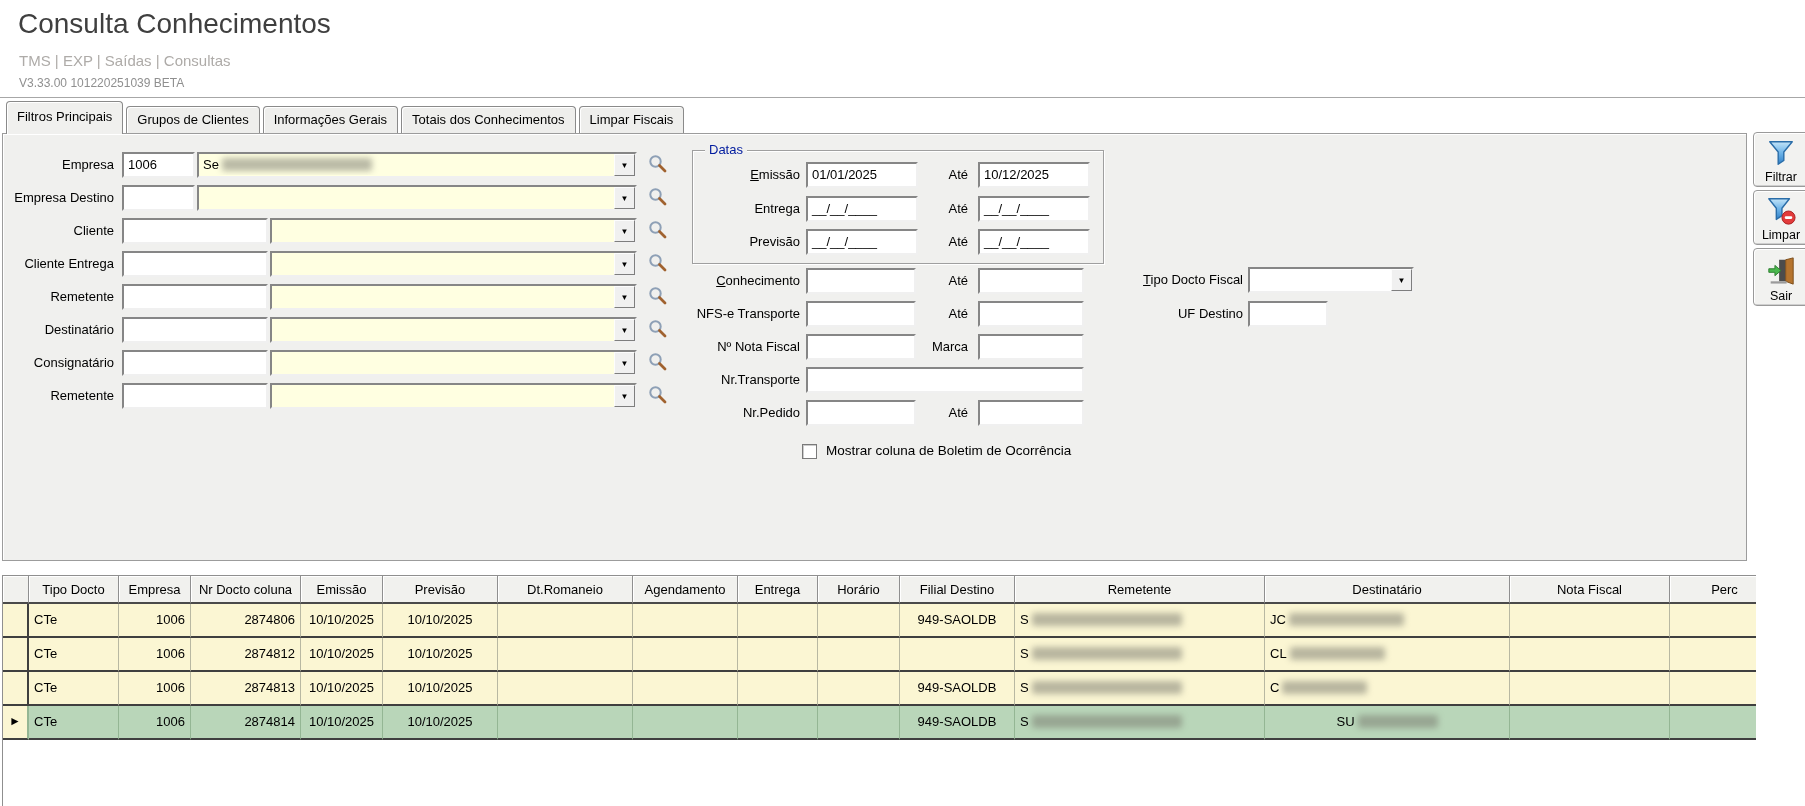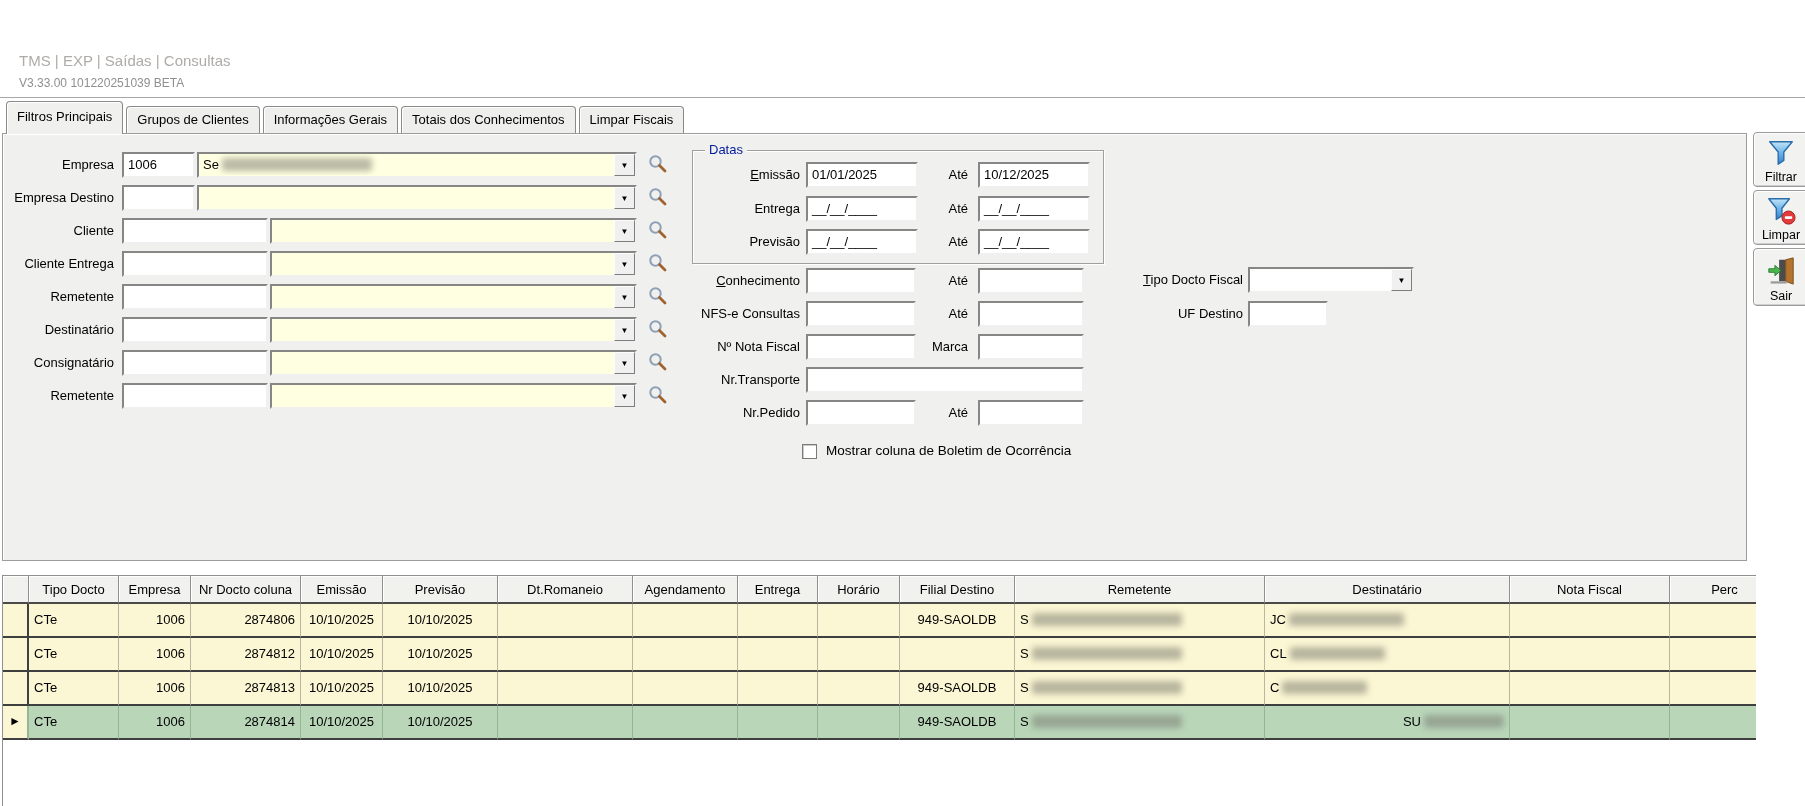--- a/index.html
+++ b/index.html
@@ -76,20 +76,21 @@
   <svg width="0" height="0" style="position:absolute" aria-hidden="true">
     <defs>
       <linearGradient id="fg" x1="0" y1="0" x2="0" y2="1">
         <stop offset="0" stop-color="#c2e4f8"></stop>
           <stop offset="0.5" stop-color="#6db3e8"></stop>
           <stop offset="1" stop-color="#2f7fc7"></stop>
       </linearGradient>
     </defs>
   </svg>
 
+  <div class="title">Consulta Conhecimentos</div>
   <div class="crumb">TMS | EXP | Saídas | Consultas</div>
   <div class="ver">V3.33.00 101220251039 BETA</div>
 
   <div class="topline"></div>
   <div class="tabbar" id="tabbar">
       <div class="tab active">Filtros Principais</div>
       <div class="tab">Grupos de Clientes</div>
       <div class="tab">Informações Gerais</div>
       <div class="tab">Totais dos Conhecimentos</div>
       <div class="tab">Limpar Fiscais</div>
@@ -223,21 +224,21 @@
           <div class="gc" style="width: 72px; background: rgb(185, 214, 185); text-align: right;">1006</div>
           <div class="gc" style="width: 110px; background: rgb(185, 214, 185); text-align: right;">2874814</div>
           <div class="gc" style="width: 82px; background: rgb(185, 214, 185); text-align: center;">10/10/2025</div>
           <div class="gc" style="width: 115px; background: rgb(185, 214, 185); text-align: center;">10/10/2025</div>
           <div class="gc" style="width: 135px; background: rgb(185, 214, 185); text-align: center;"></div>
           <div class="gc" style="width: 105px; background: rgb(185, 214, 185); text-align: center;"></div>
           <div class="gc" style="width: 80px; background: rgb(185, 214, 185); text-align: center;"></div>
           <div class="gc" style="width: 82px; background: rgb(185, 214, 185); text-align: center;"></div>
           <div class="gc" style="width: 115px; background: rgb(185, 214, 185); text-align: center;">949-SAOLDB</div>
           <div class="gc" style="width: 250px; background: rgb(185, 214, 185); text-align: left;">S<span class="smudge" style="width: 150px;"></span></div>
-          <div class="gc" style="width: 245px; background: rgb(185, 214, 185); text-align: right;">SU<span class="smudge" style="width: 80px;"></span></div>
+          <div class="gc" style="width: 245px; background: rgb(185, 214, 185); text-align: center;">SU<span class="smudge" style="width: 80px;"></span></div>
           <div class="gc" style="width: 160px; background: rgb(185, 214, 185); text-align: center;"></div>
           <div class="gc" style="width: 110px; background: rgb(185, 214, 185); text-align: center;"></div>
         </div>
       </div>
   </div>
 <div class="flabel" style="left: 0px; top: 152px; width: 114px;">Empresa</div>
     <div class="tbox" style="left: 122px; top: 152px; width: 73px;">1006</div>
     <div class="combo" style="left: 197px; top: 152px; width: 440px;">
       <span class="comboval">Se<span class="smudge" style="width: 150px;"></span></span>
       <span class="ddbtn">▼</span>
@@ -325,21 +326,21 @@
     <div class="flabel" style="left: 920px; top: 196px; width: 48px;">Até</div>
     <div class="tbox" style="left: 978px; top: 196px; width: 112px;">__/__/____</div>
     <div class="flabel" style="left: 700px; top: 229px; width: 100px;">Previsão</div>
     <div class="tbox" style="left: 806px; top: 229px; width: 112px;">__/__/____</div>
     <div class="flabel" style="left: 920px; top: 229px; width: 48px;">Até</div>
     <div class="tbox" style="left: 978px; top: 229px; width: 112px;">__/__/____</div>
     <div class="flabel" style="left: 640px; top: 268px; width: 160px;"><u>C</u>onhecimento</div>
     <div class="tbox" style="left: 806px; top: 268px; width: 110px;"></div>
     <div class="flabel" style="left: 880px; top: 268px; width: 88px;">Até</div>
     <div class="tbox" style="left: 978px; top: 268px; width: 106px;"></div>
-    <div class="flabel" style="left: 640px; top: 301px; width: 160px;">NFS-e Consultas</div>
+    <div class="flabel" style="left: 640px; top: 301px; width: 160px;">NFS-e Transporte</div>
     <div class="tbox" style="left: 806px; top: 301px; width: 110px;"></div>
     <div class="flabel" style="left: 880px; top: 301px; width: 88px;">Até</div>
     <div class="tbox" style="left: 978px; top: 301px; width: 106px;"></div>
     <div class="flabel" style="left: 640px; top: 334px; width: 160px;">Nº Nota Fiscal</div>
     <div class="tbox" style="left: 806px; top: 334px; width: 110px;"></div>
     <div class="flabel" style="left: 880px; top: 334px; width: 88px;">Marca</div>
     <div class="tbox" style="left: 978px; top: 334px; width: 106px;"></div>
     <div class="flabel" style="left: 640px; top: 367px; width: 160px;">Nr.Transporte</div>
     <div class="tbox" style="left: 806px; top: 367px; width: 278px;"></div>
     <div class="flabel" style="left: 640px; top: 400px; width: 160px;">Nr.Pedido</div>

